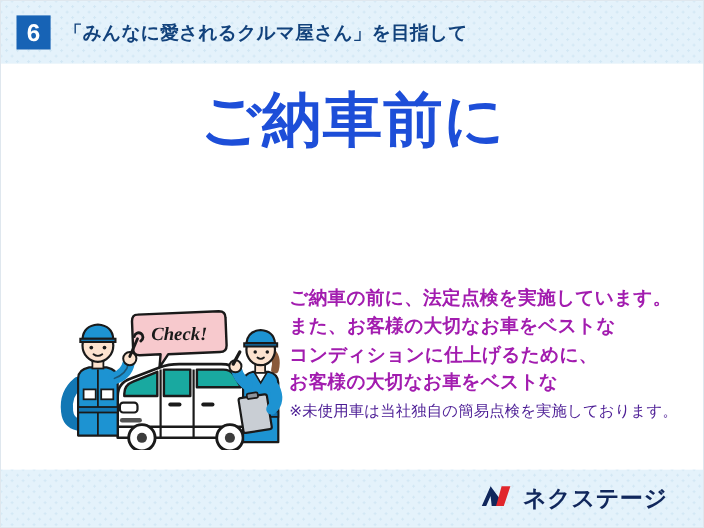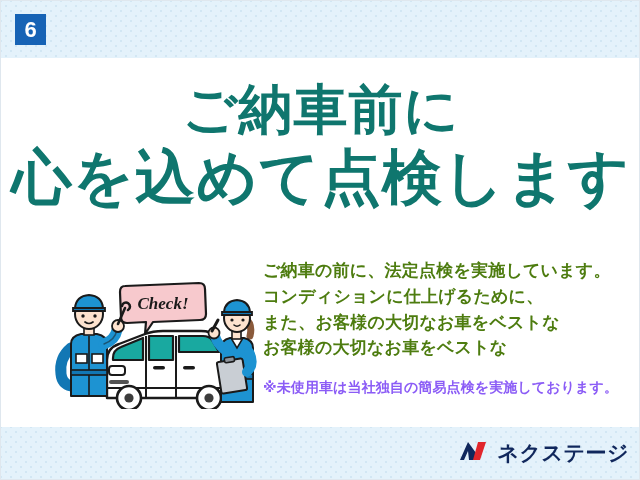--- a/index.html
+++ b/index.html
@@ -87,21 +87,21 @@
 
   
   #headline-block {
     position: absolute;
     top: 22px;
     left: 0;
     width: 640px;
     text-align: center;
   }
   .headline {
-    color: #0f766e;
+    color: #1d4ed8;
     font-weight: bold;
     line-height: 1.08;
     letter-spacing: 1px;
     white-space: nowrap;
   }
   #headline-1 {
     font-size: 54px;
   }
   #headline-2 {
     font-size: 60px;
@@ -109,53 +109,53 @@
   }
 
   
   #body-copy {
     position: absolute;
     top: 200px;
     left: 262px;
     width: 370px;
   }
   .body-line {
-    color: #4d7c0f;
+    color: #a21caf;
     font-size: 17px;
     font-weight: bold;
     line-height: 1.52;
     letter-spacing: 0.2px;
     white-space: nowrap;
   }
   #body-note {
-    color: #8b5cf6;
+    color: #4c1d95;
     font-size: 14px;
-    font-weight: bold;
+    font-weight: normal;
     line-height: 1.5;
     letter-spacing: 0.1px;
-    margin-top: 16px;
+    margin-top: 2px;
     white-space: nowrap;
   }
 
   
   #illustration {
     position: absolute;
     top: 216px;
     left: 48px;
     width: 212px;
     height: 135px;
   }
   #illustration svg {
     display: block;
   }
 
   
   #footer-logo {
     position: absolute;
-    right: 12px;
+    right: 34px;
     top: 0;
     height: 52px;
     display: flex;
     align-items: center;
     gap: 6px;
   }
   #logo-wordmark {
     color: #10275c;
     font-size: 21px;
     font-weight: bold;
@@ -165,27 +165,27 @@
 </style>
 </head>
 <body>
 
 <div id="page">
 
   <div id="header-band" class="band"></div>
 
   <div id="header-inner">
     <div id="section-badge">6</div>
+    <div id="header-title">「みんなに愛されるクルマ屋さん」を目指して</div>
   </div>
 
   <div id="content">
 
     <div id="headline-block">
       <div id="headline-1" class="headline">ご納車前に</div>
-      <div id="headline-2" class="headline">心を込めて点検します</div>
     </div>
 
     <div id="illustration">
       <svg width="212" height="135" viewBox="0 0 212 135" xmlns="http://www.w3.org/2000/svg">
 
         <g>
 
           <path d="M58 124 L58 86 Q58 74 70 70 L96 60 Q104 57 114 57 L152 57 Q162 57 166 62 L176 76 Q180 82 180 90 L180 124 Z" fill="#ffffff" stroke="#1a1a1a" stroke-width="2.4" stroke-linejoin="round"></path>
 
           <path d="M64 84 Q64 76 72 73 L94 64 L94 86 L64 86 Z" fill="#19a9a0" stroke="#1a1a1a" stroke-width="2.2" stroke-linejoin="round"></path>
@@ -279,22 +279,22 @@
           <circle cx="183" cy="46" r="1.6" fill="#1a1a1a"></circle>
           <circle cx="194" cy="46" r="1.6" fill="#1a1a1a"></circle>
           <path d="M185 51 Q188 53.5 191 51" fill="none" stroke="#1a1a1a" stroke-width="1.6" stroke-linecap="round"></path>
         </g>
 
       </svg>
     </div>
 
     <div id="body-copy">
       <div class="body-line">ご納車の前に、法定点検を実施しています。</div>
+      <div class="body-line">また、お客様の大切なお車をベストな</div>
       <div class="body-line">コンディションに仕上げるために、</div>
-      <div class="body-line">また、お客様の大切なお車をベストな</div>
       <div class="body-line">お客様の大切なお車をベストな</div>
       <div id="body-note">※未使用車は当社独自の簡易点検を実施しております。</div>
     </div>
 
   </div>
 
   <div id="footer-band" class="band">
     <div id="footer-logo">
       <span>
         <svg width="34" height="24" viewBox="0 0 34 24" xmlns="http://www.w3.org/2000/svg">

